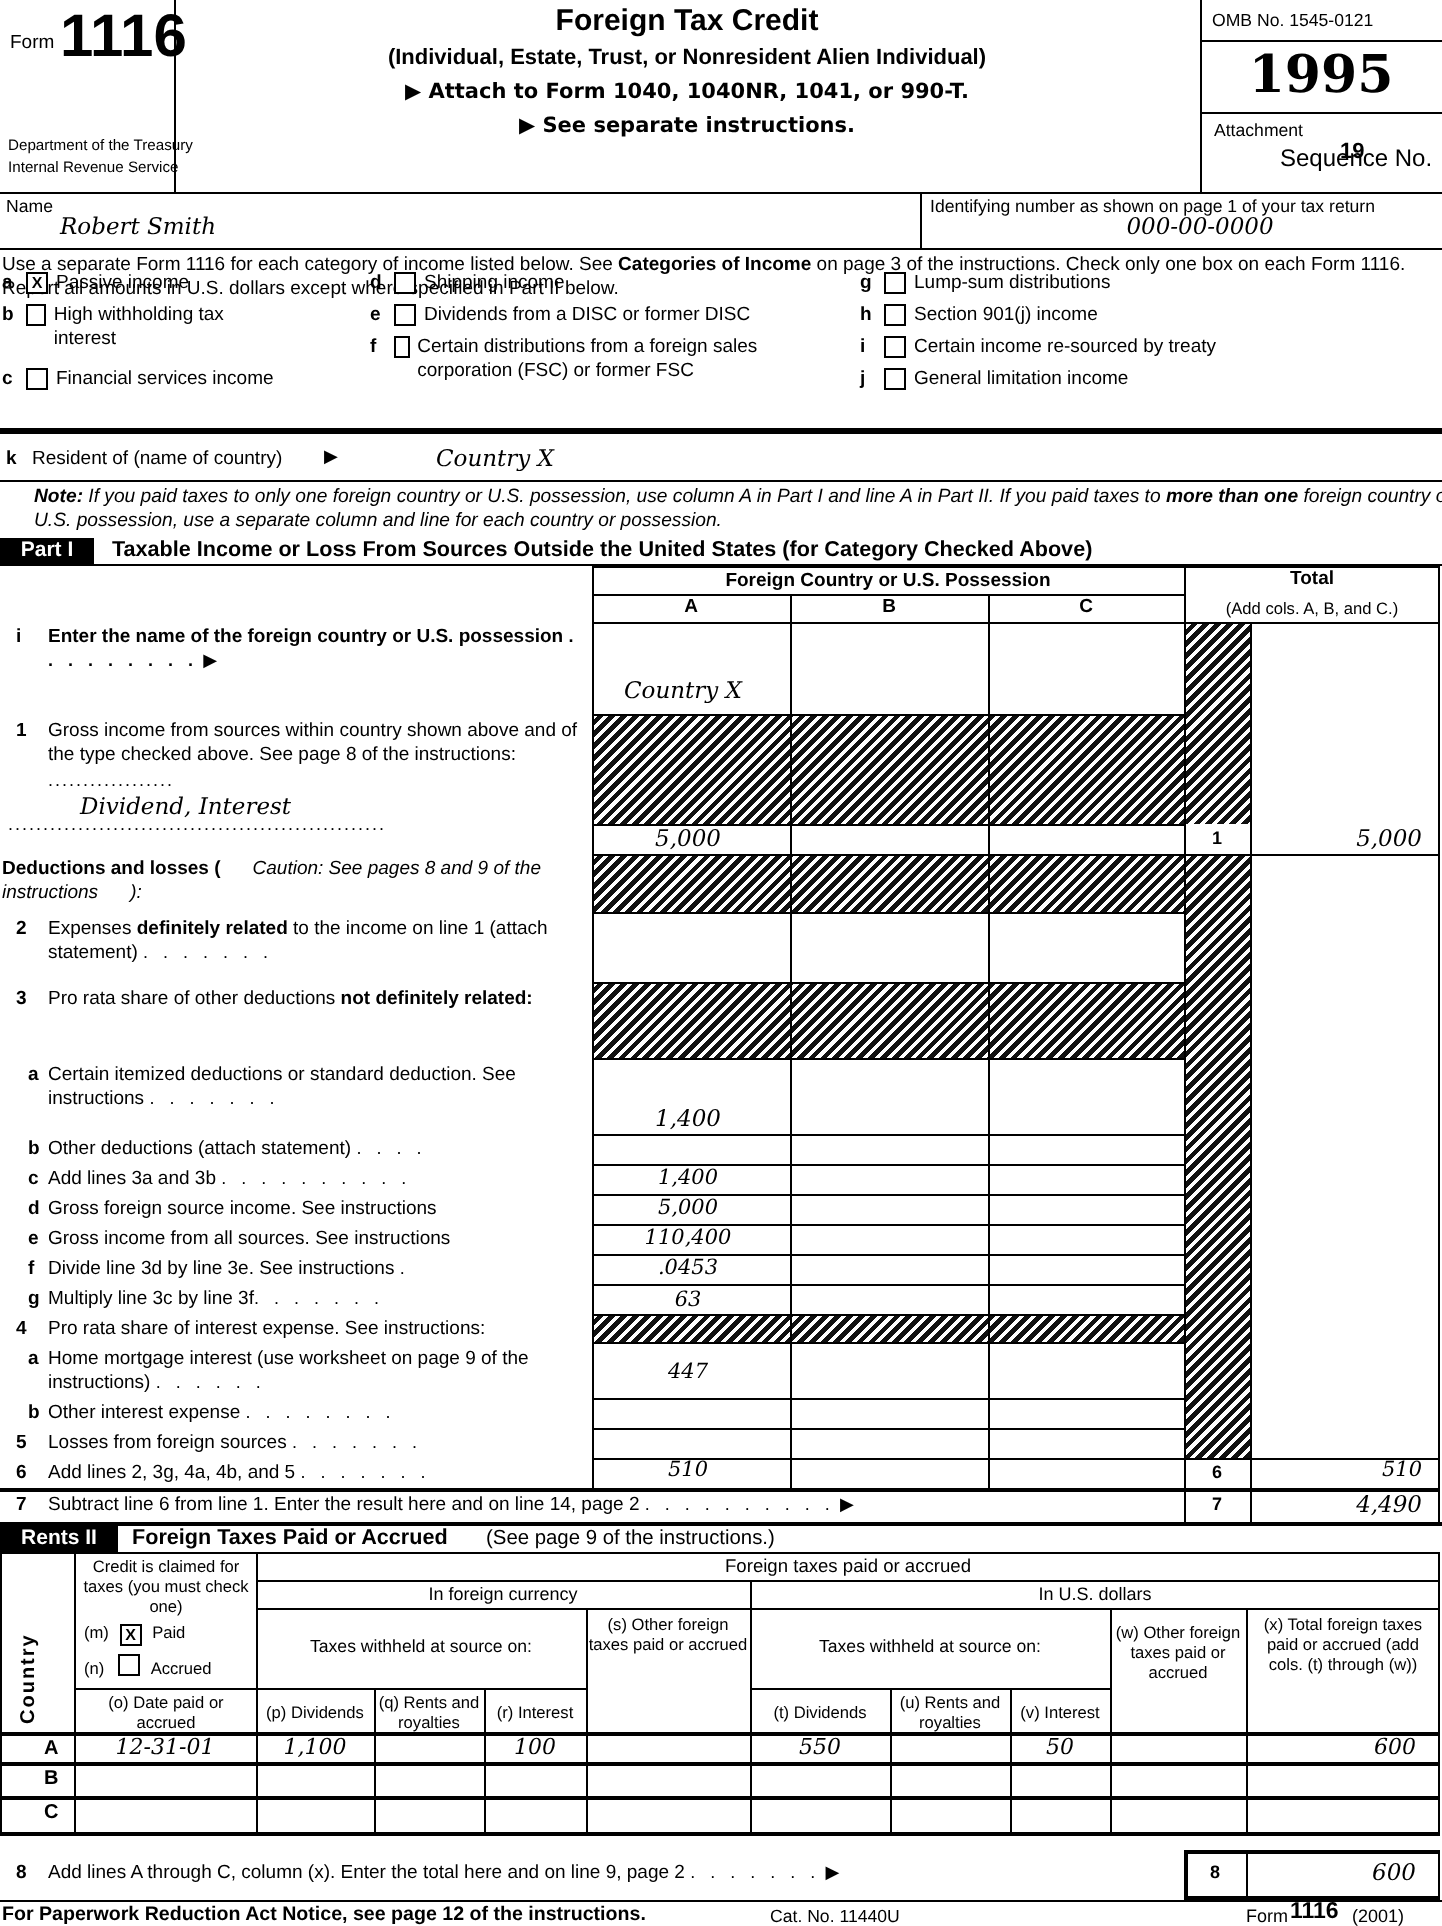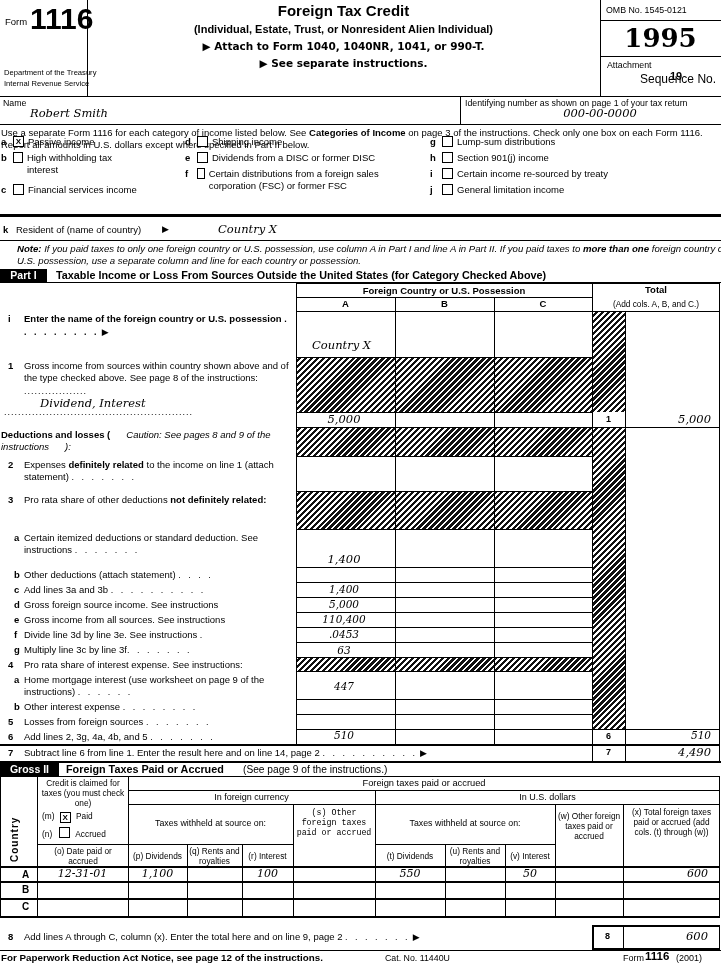--- a/index.html
+++ b/index.html
@@ -255,21 +255,21 @@
 <div class="abs entry c" style="left:296px;top:613px;width:96px;font-size:10.5px;">110,400</div>
 <div class="abs entry c" style="left:296px;top:628px;width:96px;font-size:10.5px;">.0453</div>
 <div class="abs entry c" style="left:296px;top:644px;width:96px;font-size:10.5px;">63</div>
 <div class="abs entry c" style="left:296px;top:680px;width:96px;font-size:10.5px;">447</div>
 <div class="abs entry c" style="left:296px;top:729px;width:96px;font-size:10.5px;">510</div>
 <div class="abs b c" style="left:592px;top:731px;width:33px;font-size:9px;">6</div>
 <div class="abs entry r" style="left:625px;top:729px;width:86px;font-size:10.5px;">510</div>
 <div class="abs b c" style="left:592px;top:747px;width:33px;font-size:9px;">7</div>
 <div class="abs entry r" style="left:625px;top:745px;width:86px;">4,490</div>
 
-<div class="abs tag" style="left:0;top:763px;width:59px;height:13px;">Gross II</div>
+<div class="abs tag" style="left:0;top:763px;width:59px;height:13px;">Rents II</div>
 <span class="abs b" style="left:66px;top:763px;font-size:10.8px;">Foreign Taxes Paid or Accrued</span>
 <span class="abs" style="left:243px;top:764px;font-size:10.2px;">(See page 9 of the instructions.)</span>
 
 <i class="ln" style="left:0;top:776px;width:720px;height:1px;"></i>
 <i class="ln" style="left:128px;top:790px;width:592px;height:1px;"></i>
 <i class="ln" style="left:128px;top:804px;width:592px;height:1px;"></i>
 <i class="ln" style="left:37px;top:844px;width:256px;height:1px;"></i>
 <i class="ln" style="left:375px;top:844px;width:180px;height:1px;"></i>
 <i class="ln" style="left:0;top:866px;width:720px;height:1.5px;"></i>
 <i class="ln" style="left:0;top:881px;width:720px;height:1.5px;"></i>
@@ -298,21 +298,21 @@
 <div class="abs sm" style="left:42px;top:827px;">
   <span>(n)</span>
   <span class="cb" style="margin:0 3px 0 5px;"></span>
   <span>Accrued</span>
 </div>
 <div class="abs c" style="left:128px;top:778px;width:592px;font-size:9.3px;">Foreign taxes paid or accrued</div>
 <div class="abs c" style="left:128px;top:792px;width:247px;font-size:9px;">In foreign currency</div>
 <div class="abs c" style="left:375px;top:792px;width:345px;font-size:9px;">In U.S. dollars</div>
 <div class="abs c sm" style="left:128px;top:818px;width:165px;font-size:8.8px;">Taxes withheld at source on:</div>
 <div class="abs c sm" style="left:375px;top:818px;width:180px;font-size:8.8px;">Taxes withheld at source on:</div>
-<div class="abs c sm" style="left:294px;top:808px;width:80px;font-family:Liberation Mono, monospace;">(s) Other foreign taxes paid or accrued</div>
+<div class="abs c sm" style="left:294px;top:808px;width:80px;">(s) Other foreign taxes paid or accrued</div>
 <div class="abs c sm" style="left:556px;top:812px;width:66px;">(w) Other foreign taxes paid or accrued</div>
 <div class="abs c sm" style="left:624px;top:808px;width:95px;">(x) Total foreign taxes paid or accrued (add cols. (t) through (w))</div>
 <div class="abs c sm" style="left:39px;top:847px;width:88px;">(o) Date paid or accrued</div>
 <div class="abs c sm" style="left:129px;top:852px;width:57px;">(p) Dividends</div>
 <div class="abs c sm" style="left:188px;top:847px;width:53px;">(q) Rents and royalties</div>
 <div class="abs c sm" style="left:243px;top:852px;width:49px;">(r) Interest</div>
 <div class="abs c sm" style="left:376px;top:852px;width:68px;">(t) Dividends</div>
 <div class="abs c sm" style="left:446px;top:847px;width:58px;">(u) Rents and royalties</div>
 <div class="abs c sm" style="left:506px;top:852px;width:48px;">(v) Interest</div>
 

